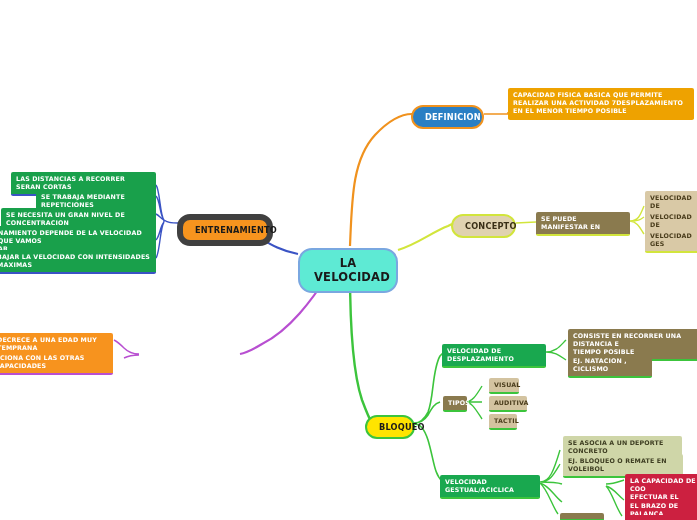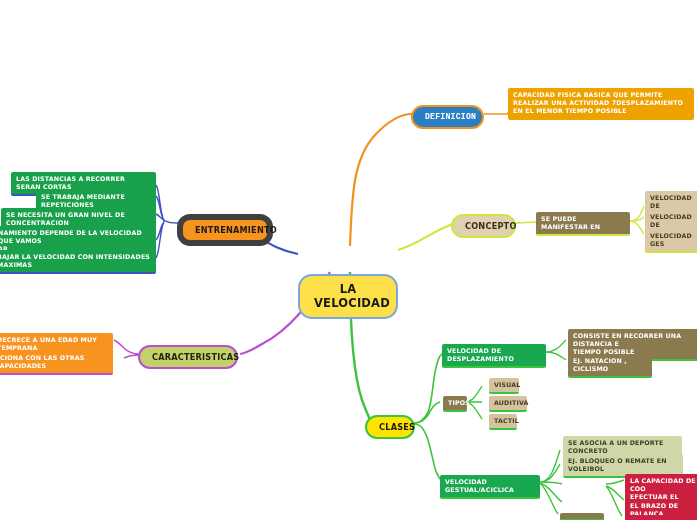--- a/index.html
+++ b/index.html
@@ -30,42 +30,40 @@
   .node {
     position: absolute;
     box-sizing: border-box;
     font-weight: bold;
     letter-spacing: 0.2px;
     white-space: pre-line;
     line-height: 1.25;
   }
   
   .root {
-    background: #fde047;
+    background: #5eead4;
     border: 2px solid #7aa7e0;
     border-radius: 14px;
     color: #1a1a1a;
     font-size: 11.5px;
     padding: 6px 14px;
     text-align: center;
-    margin-top: 26px;
   }
   
   .pill {
     border-radius: 13px;
     font-size: 8.2px;
     padding: 5px 12px;
     text-align: center;
     color: #1a1a1a;
   }
   .pill-definicion {
     background: #2a7fc4;
     border: 2px solid #f0921e;
     color: #ffffff;
-    font-family: Liberation Mono, monospace;
   }
   .pill-entrenamiento {
     background: #f7941e;
     border: 6px solid #404040;
     color: #1a1a1a;
   }
   .pill-concepto {
     background: #e0d2b0;
     border: 2px solid #d2e53c;
     color: #3a2f16;
@@ -202,25 +200,24 @@
   <div class="node box box-greenfill" style="left:-7px; top:226px; width:163px;">NAMIENTO DEPENDE DE LA VELOCIDAD QUE VAMOS
 AR</div>
   <div class="node box box-greenfill" style="left:-8px; top:250px; width:164px;">BAJAR LA VELOCIDAD CON INTENSIDADES MAXIMAS</div>
 
   <div class="node pill pill-concepto" style="left:451px; top:214px; width:65px;">CONCEPTO</div>
   <div class="node box box-khaki" style="left:536px; top:212px; width:94px;">SE PUEDE MANIFESTAR EN</div>
   <div class="node box box-tanlight" style="left:645px; top:191px; width:56px;">VELOCIDAD DE</div>
   <div class="node box box-tanlight" style="left:645px; top:210px; width:56px;">VELOCIDAD DE</div>
   <div class="node box box-tanlight" style="left:645px; top:229px; width:56px;">VELOCIDAD GES</div>
 
-  <div class="node pill pill-caracteristicas" style="left:138px; top:345px; width:100px;">CARACTERISTICAS</div>
   <div class="node box box-orangefill" style="left:-8px; top:333px; width:121px;">DECRECE A UNA EDAD MUY TEMPRANA</div>
   <div class="node box box-orangefill" style="left:-10px; top:351px; width:123px;">ACIONA CON LAS OTRAS CAPACIDADES</div>
 
-  <div class="node pill pill-clases" style="left:365px; top:415px; width:50px;">CLASES</div>
+  <div class="node pill pill-clases" style="left:365px; top:415px; width:50px;">BLOQUEO</div>
 
   <div class="node box box-green-green" style="left:442px; top:344px; width:104px;">VELOCIDAD DE DESPLAZAMIENTO</div>
   <div class="node box box-brown-green" style="left:568px; top:329px; width:133px;">CONSISTE EN RECORRER UNA DISTANCIA E
 TIEMPO POSIBLE</div>
   <div class="node box box-brown-green" style="left:568px; top:354px; width:84px;">EJ. NATACION , CICLISMO</div>
 
   <div class="node box box-brown-green" style="left:443px; top:396px; width:24px;">TIPOS</div>
   <div class="node box box-tan-green" style="left:489px; top:378px; width:30px;">VISUAL</div>
   <div class="node box box-tan-green" style="left:489px; top:396px; width:38px;">AUDITIVA</div>
   <div class="node box box-tan-green" style="left:489px; top:414px; width:28px;">TACTIL</div>

